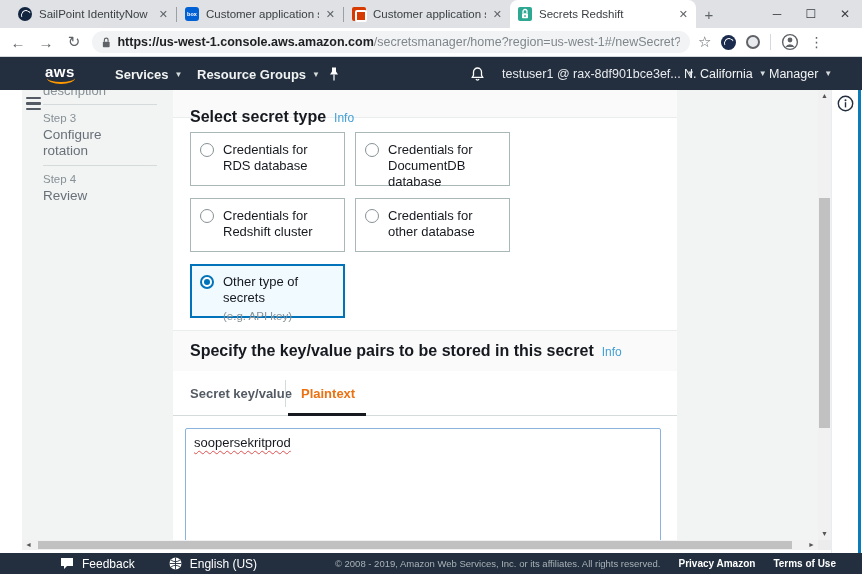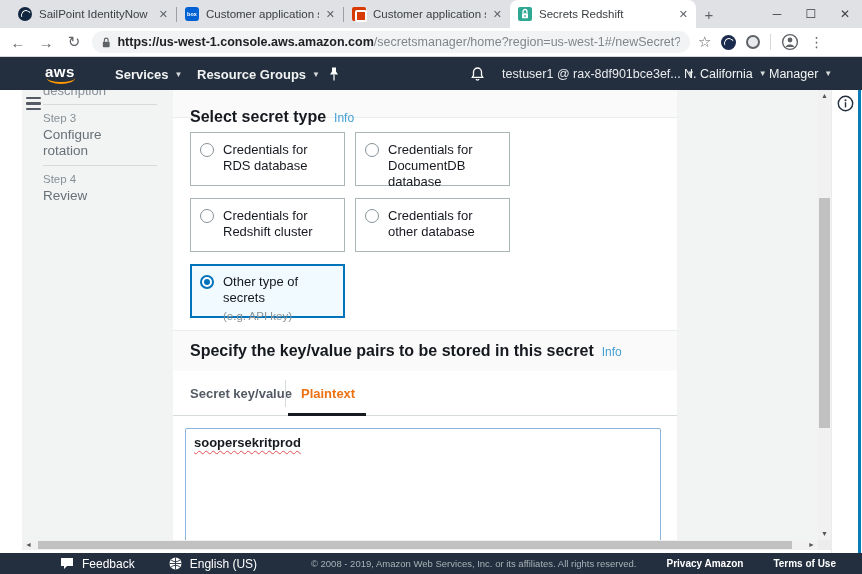--- a/index.html
+++ b/index.html
@@ -85,41 +85,41 @@
   .band2 { position:absolute; top:240px; left:0; right:0; height:41px; border-top:1px solid #eaeded; padding-top:11px; }
   .tabsrow { position:absolute; top:281px; left:0; right:0; height:45px; background:#fff; border-bottom:1px solid #d5dbdb; }
   .kvtab { position:absolute; left:17px; top:15px; font-size:13px; font-weight:bold; color:#545b64; }
   .tabvsep { position:absolute; left:112px; top:9px; height:27px; width:1px; background:#d5dbdb; }
   .pttab { position:absolute; left:128px; top:15px; font-size:13px; font-weight:bold; color:#ec7211; }
   .ptunderline { position:absolute; left:115px; bottom:-1px; width:78px; height:3px; background:#16191f; }
 
   .secretbox { position:absolute; left:12px; top:338px; width:476px; height:118px; border:1px solid #8ab4de; border-radius:2px;
                background:#fff; padding:6px 8px; font-size:13px; color:#16191f; line-height:16px; }
   .squiggle { text-decoration:underline; text-decoration-style:wavy; text-decoration-color:#e25050;
-              text-decoration-thickness:1px; text-underline-offset:3px;font-weight:bold; }
+              text-decoration-thickness:1px; text-underline-offset:3px; }
 
   
   .vscroll { position:absolute; left:818px; top:0; width:13px; height:450px; background:#f1f1f1; }
   .vthumb { position:absolute; left:1px; top:108px; width:11px; height:230px; background:#c1c1c1; }
   .sarrow { position:absolute; width:13px; text-align:center; font-size:7px; color:#555; line-height:12px; }
   .hscroll { position:absolute; left:22px; top:450px; width:796px; height:10px; background:#f1f1f1; }
   .hthumb { position:absolute; left:16px; top:1px; width:754px; height:8px; background:#c1c1c1; }
   .harrow { position:absolute; top:0; font-size:7px; color:#555; line-height:10px; }
   .corner { position:absolute; left:818px; top:450px; width:13px; height:10px; background:#ececec; }
 
   .rightpanel { position:absolute; left:831px; top:0; width:27px; height:463px; background:#fff; border-left:1px solid #eaeded; }
   .blueedge { position:absolute; left:858px; top:0; width:3px; height:463px; background:#0a7cb9; }
 
   
   .footer { position:absolute; bottom:0; left:0; right:0; height:21px; background:#232f3e; display:flex; align-items:center;
             color:#fff; }
   .f-left { display:flex; align-items:center; gap:8px; margin-left:60px; }
   .f-label { font-size:12px; font-weight:normal; color:#fff; }
   .f-gap { width:18px; }
-  .f-right { margin-left:auto; margin-right:26px; display:flex; align-items:center; gap:30px;text-align:right; }
+  .f-right { margin-left:auto; margin-right:26px; display:flex; align-items:center; gap:18px;text-align:right; }
   .f-copy { font-size:9.5px; color:#a8b2b8; }
   .f-link { font-size:10px; color:#fff; font-weight:bold; }
 </style>
 </head>
 <body>
 
 <div id="screen">
 
   <div class="tabstrip">
     <div style="width:10px"></div>

